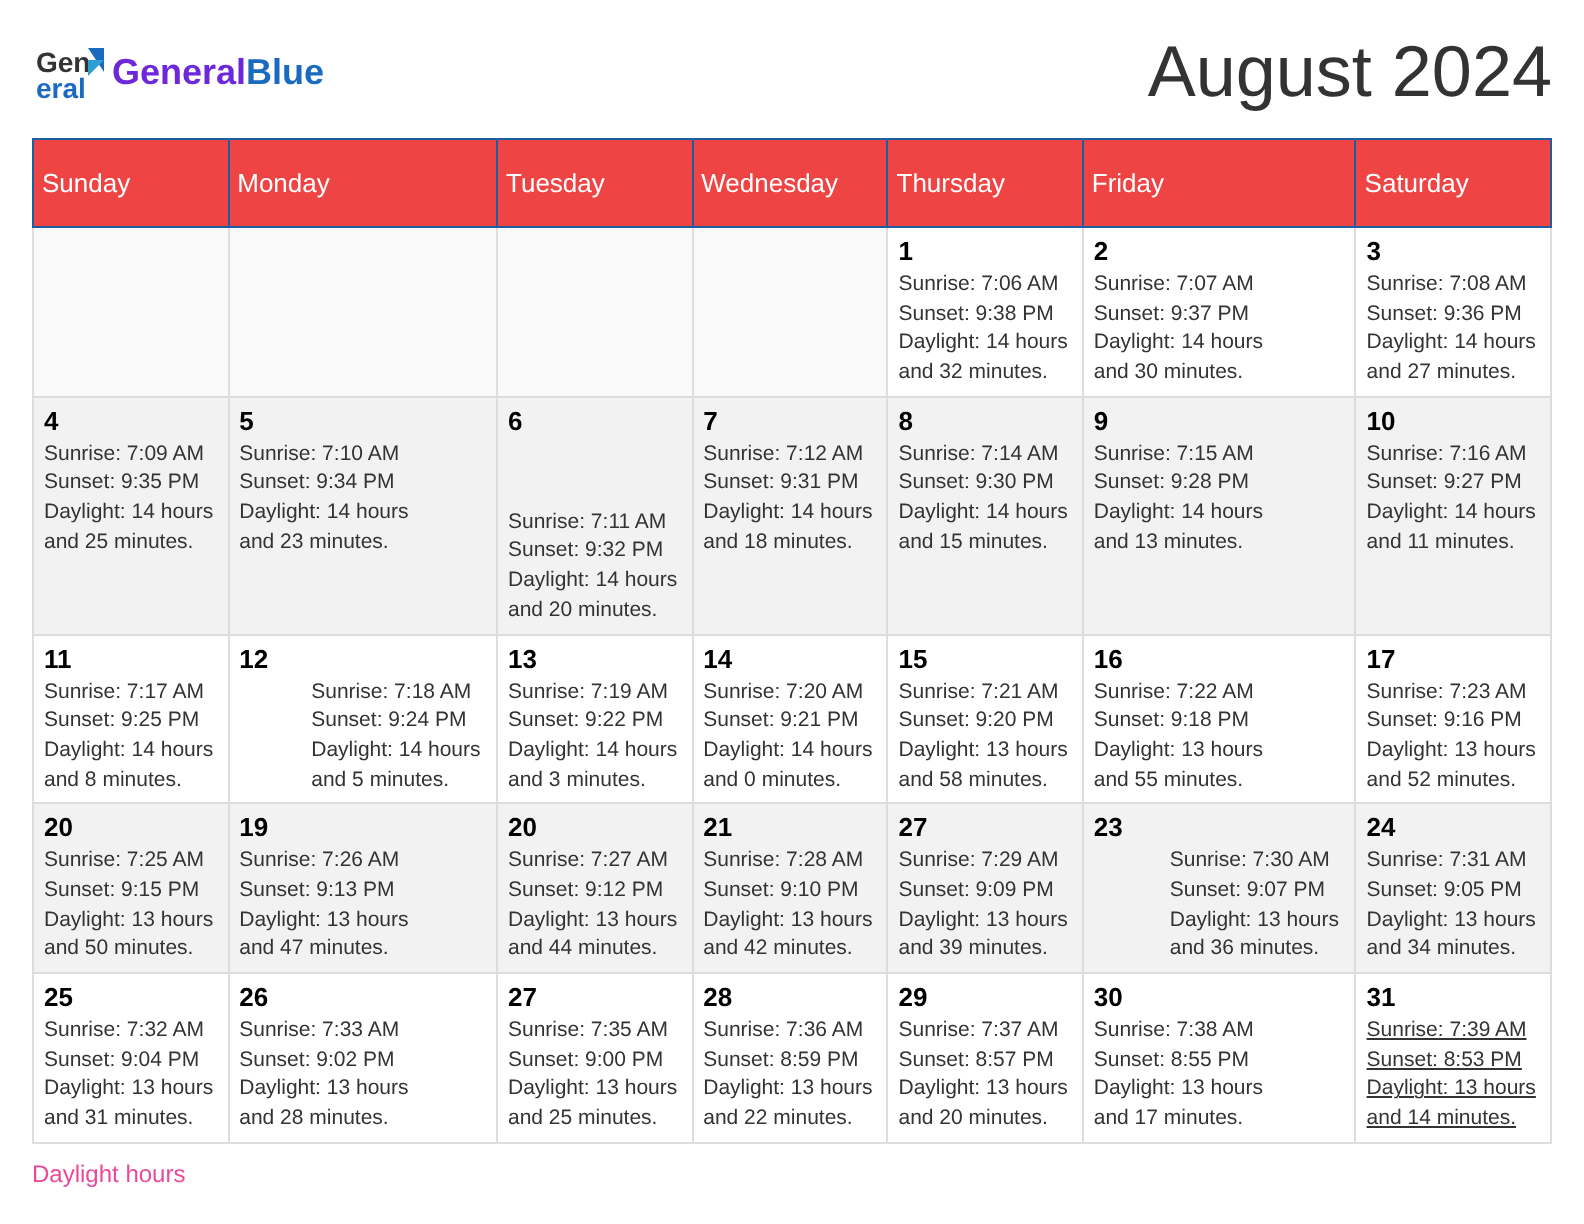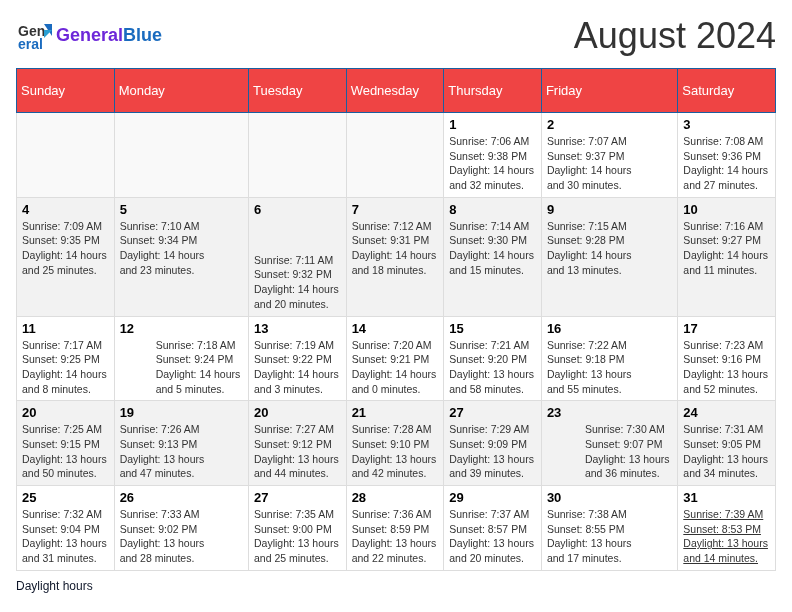--- a/index.html
+++ b/index.html
@@ -68,21 +68,21 @@
       font-size: 10.5px;
       color: #333;
       line-height: 1.4;
     }
     .empty-cell {
       background: #f9f9f9;
     }
     .footer-note {
       margin-top: 8px;
       font-size: 12px;
-      color: #0f172a;
+      color: #ec4899;
     }
   </style>
 </head>
 <body>
 
 <div class="header-area">
   <div class="logo">
     <div>
       <svg width="36" height="36" viewBox="0 0 36 36">
         <text x="2" y="20" font-size="14" font-weight="bold" fill="#333">Gen</text>

